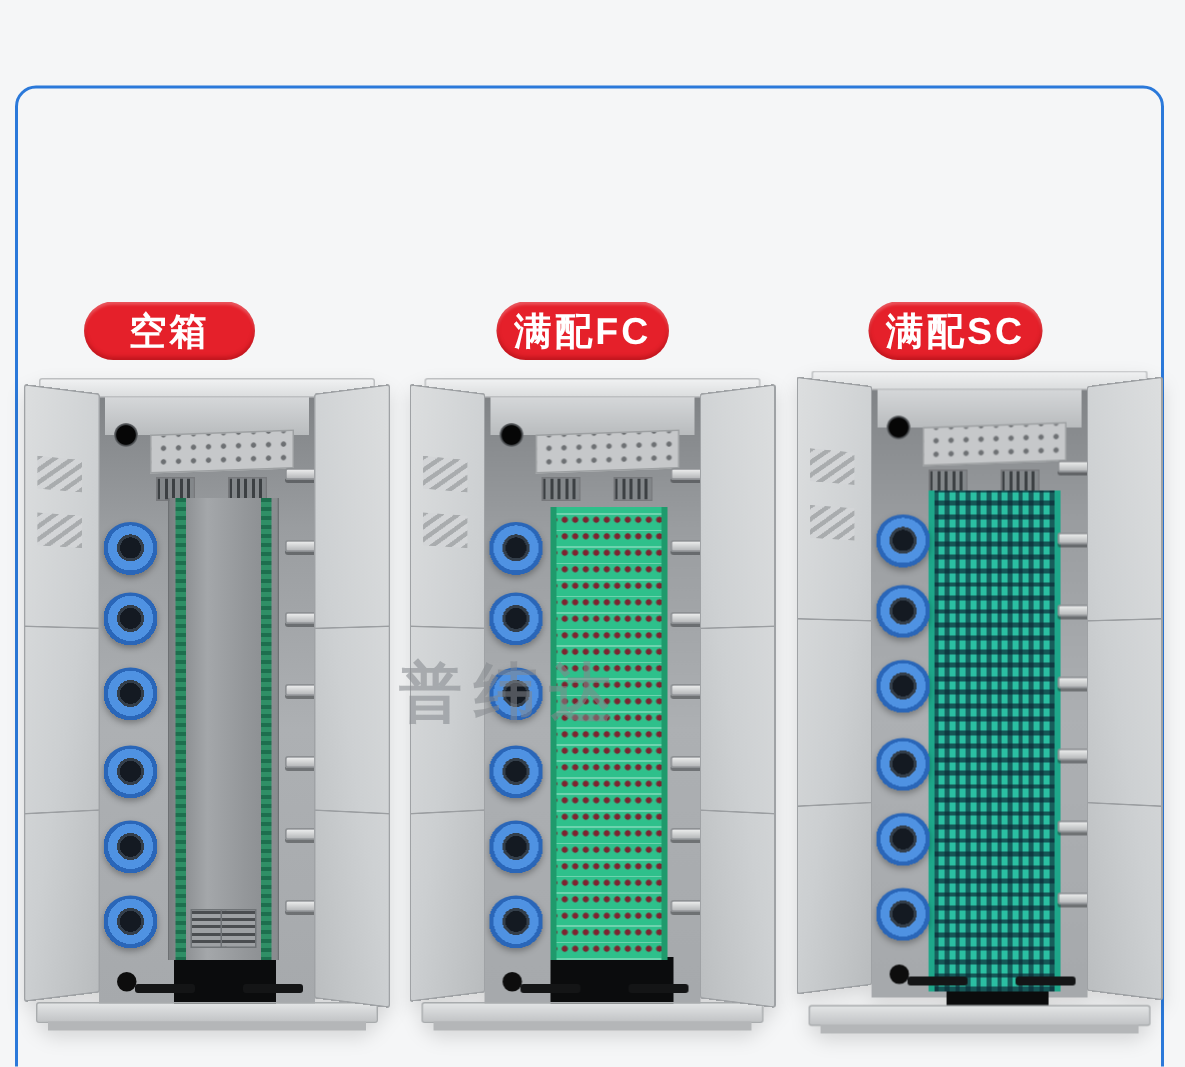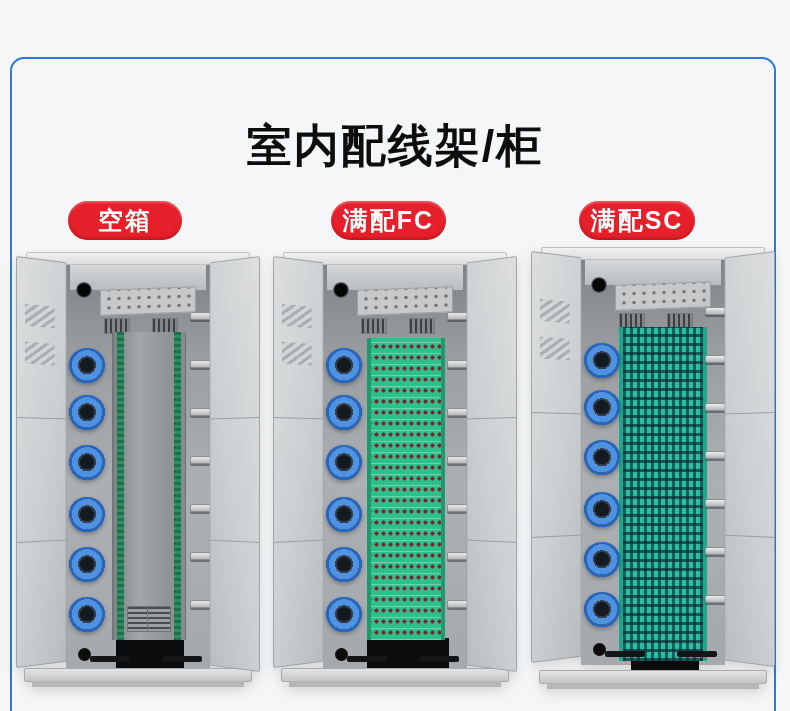--- a/index.html
+++ b/index.html
@@ -17,21 +17,21 @@
 
   
   .title { position:absolute; left:0; top:116px; width:100%; text-align:center;
            font-size:45px; font-weight:900; color:#0d0d0d; letter-spacing:2px; z-index:5; }
 
   
   .pill { position:absolute; top:201px; height:39px; border-radius:20px; background:#e5202a;
           color:#fff; display:flex; align-items:center; justify-content:center;
           font-size:25px; font-weight:bold; letter-spacing:2px; z-index:5;
           box-shadow: inset 0 -2px 3px rgba(120,0,5,.35), inset 0 2px 2px rgba(255,255,255,.25); }
-  .pill1 { left:68px;  width:114px; }
+  .pill1 { left:56px;  width:114px; }
   .pill2 { left:331px; width:115px; }
   .pill3 { left:579px; width:116px; }
 
   
   .wm { position:absolute; top:434px; z-index:40; color:#84888c; opacity:.55;
         font-size:42px; font-weight:bold; letter-spacing:8px; pointer-events:none; }
   .wm-left  { left:266px; }
   .wm-right { left:487px; letter-spacing:4px; font-weight:normal; font-size:46px; opacity:.45; }
 
   
@@ -123,26 +123,26 @@
   .cab3 .bottom-open { top:392px; height:40px; }
 </style>
 </head>
 <body>
 
 <div class="stage">
 
   <div class="frame"></div>
 
 
-  <div class="title">室内配线架/柜</div>
 
   <div class="pill pill1">空箱</div>
   <div class="pill pill2">满配FC</div>
   <div class="pill pill3">满配SC</div>
 
+  <div class="wm wm-left">普纬达</div>
 
   <div class="cabinet cab1">
     <div class="inner"></div>
     <div class="ceiling"></div>
     <div class="top-cap"></div>
     <div class="hole-top"></div>
     <div class="tray"></div>
     <div class="vent-block vb-a"></div>
     <div class="vent-block vb-b"></div>
     <div class="spool" style="top:96px"></div>

